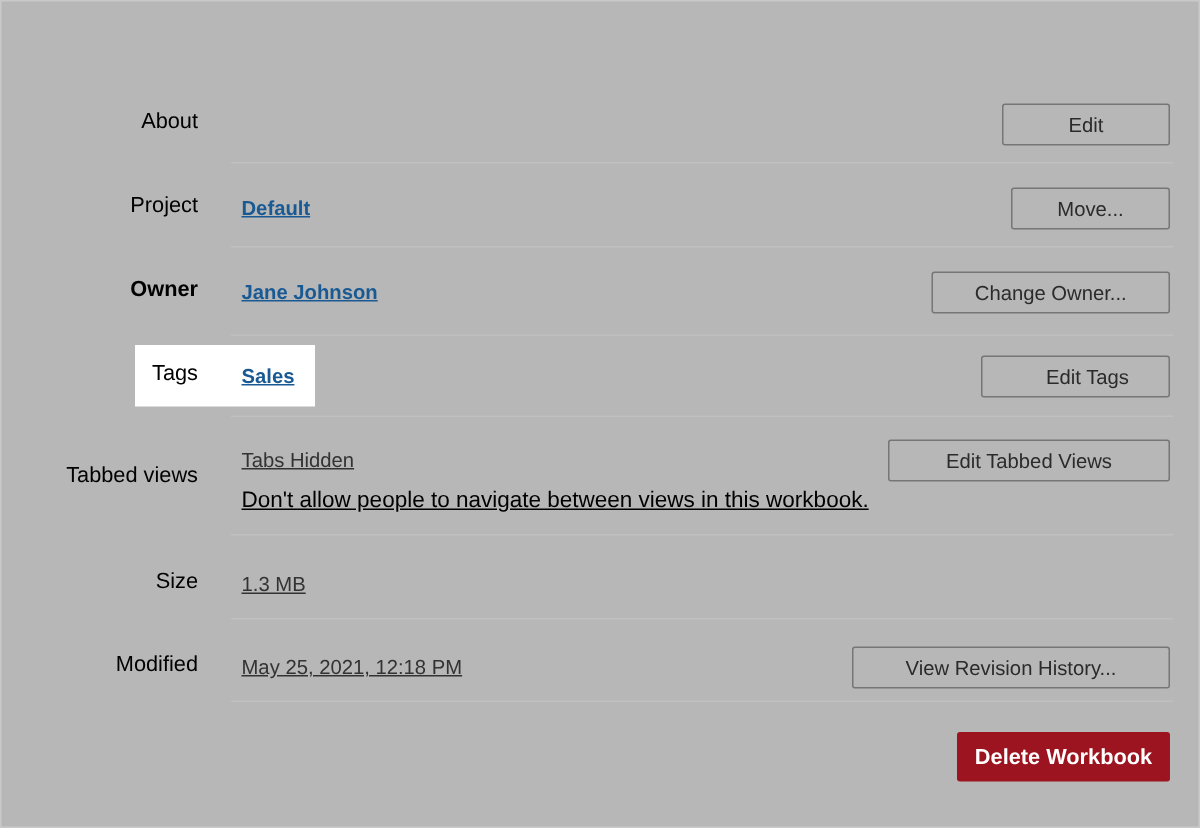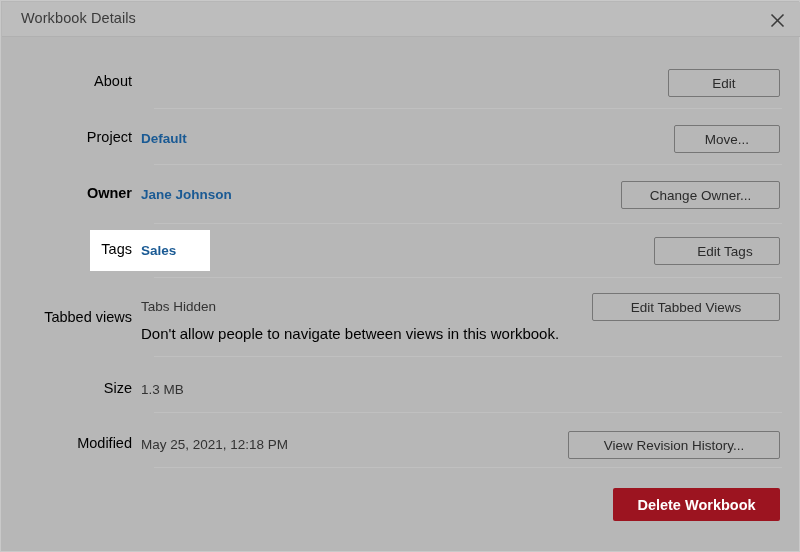--- a/index.html
+++ b/index.html
@@ -74,24 +74,25 @@
     position: absolute;
     width: 122px;
     text-align: right;
     left: 8px;
     font-size: 14.5px;
     color: #000000;
     white-space: nowrap;
   }
   .value {
     position: absolute;
-    left: 139px;
+    left: 159px;
     font-size: 13.5px;
     color: #333333;
     white-space: nowrap;
+    text-decoration: underline;
   }
   .value.link {
     color: #1a5a94;
     font-weight: bold;
     cursor: pointer;
   }
   .value.sub {
     color: #000000;
     font-size: 15px;
   }
@@ -151,29 +152,20 @@
     background: #ffffff;
   }
   .tags-row .label,
   .tags-row .value { z-index: 2; }
 </style>
 </head>
 <body>
 
 <div class="dialog">
 
-  <div class="titlebar">
-    <div class="title-text">Workbook Details</div>
-    <div class="close-btn">
-      <svg width="15" height="15" viewBox="0 0 15 15" aria-hidden="true">
-        <line x1="1.5" y1="1.5" x2="13.5" y2="13.5" stroke="#3b3b3b" stroke-width="1.6"></line>
-        <line x1="13.5" y1="1.5" x2="1.5" y2="13.5" stroke="#3b3b3b" stroke-width="1.6"></line>
-      </svg>
-    </div>
-  </div>
 
   <div class="body">
 
     <div class="tags-highlight"></div>
 
     <div class="row" style="top:34px;">
       <div class="label" style="top:2px;">About</div>
       <div class="btn" style="right:20px; top:-2px; width:112px;">Edit</div>
     </div>
     <div class="divider" style="top:71px;"></div>
@@ -213,16 +205,16 @@
     </div>
     <div class="divider" style="top:375px;"></div>
 
     <div class="row" style="top:396px;">
       <div class="label" style="top:2px;">Modified</div>
       <div class="value" style="top:4px;">May 25, 2021, 12:18 PM</div>
       <div class="btn" style="right:20px; top:-2px; width:212px;">View Revision History...</div>
     </div>
     <div class="divider" style="top:430px;"></div>
 
-    <div class="btn-danger" style="right:20px; top:451px; width:167px;">Delete Workbook</div>
+    <div class="btn-danger" style="right:20px; top:451px; width:142px;">Delete Workbook</div>
 
   </div>
 </div>
 
 </body></html>

